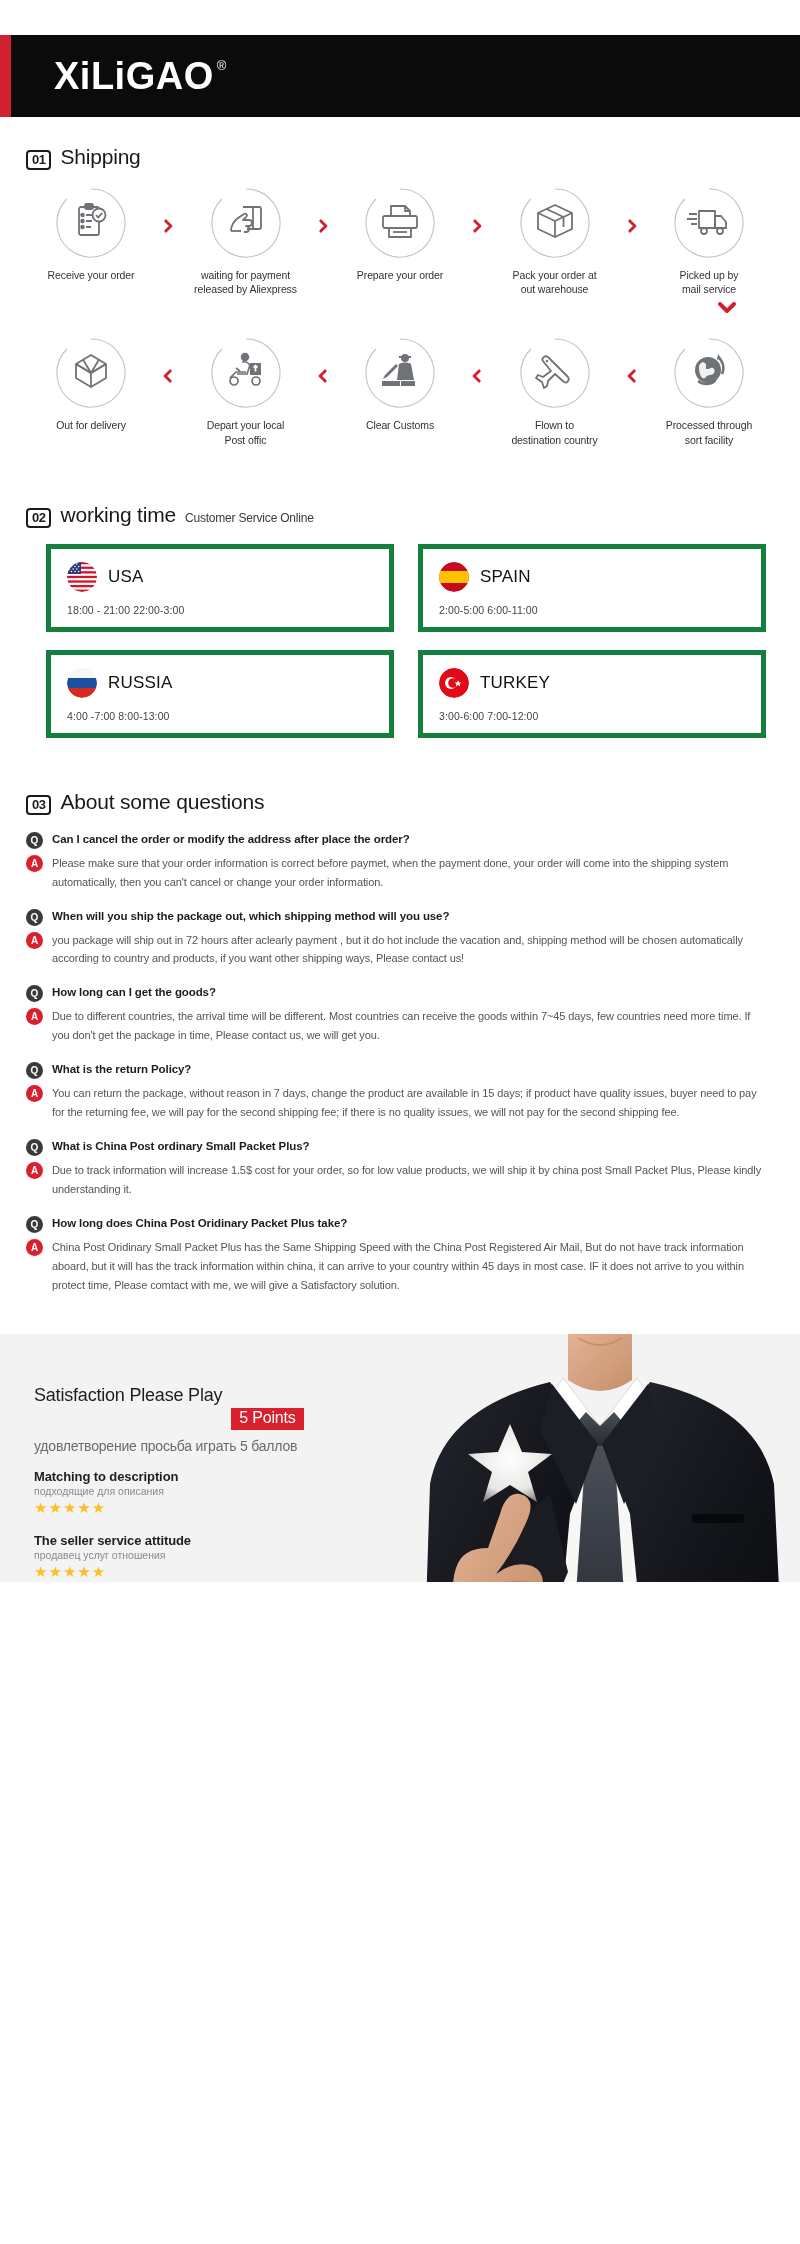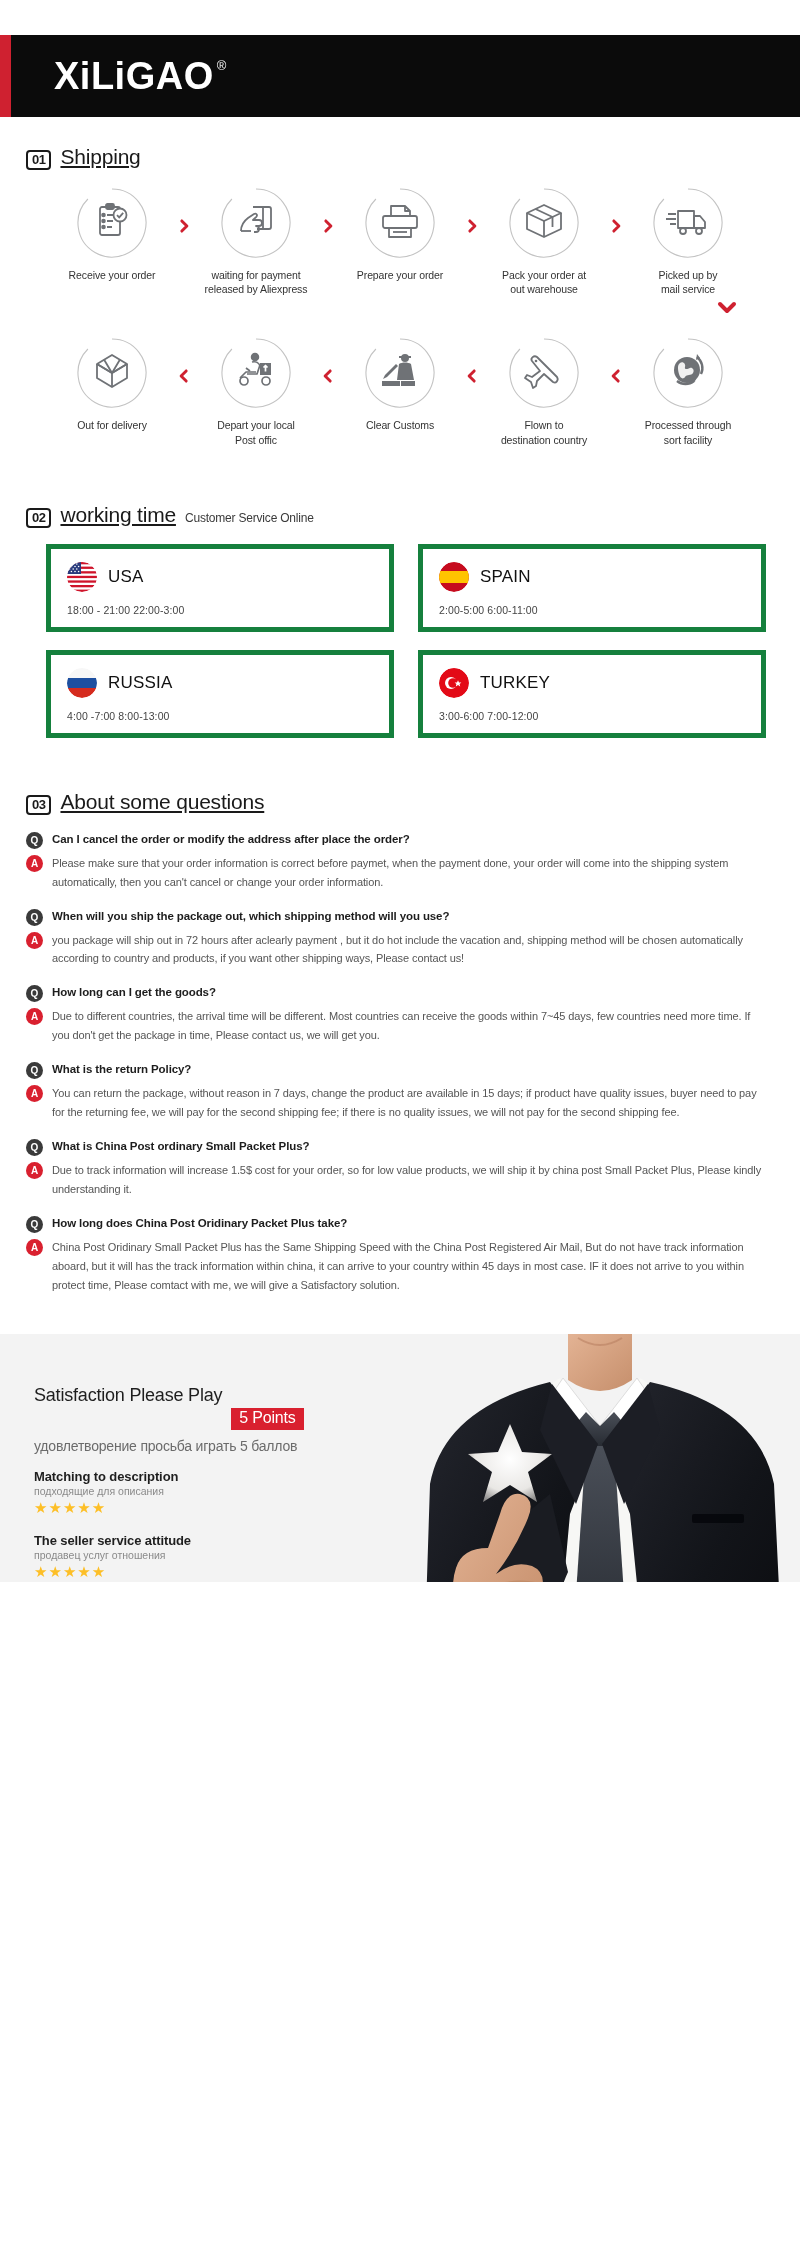--- a/index.html
+++ b/index.html
@@ -61,35 +61,34 @@
     padding: 1px 4px 2px;
     line-height: 1;
     color: #1a1a1a;
     letter-spacing: -0.5px;
   }
   .sec-title {
     font-size: 21px;
     color: #1a1a1a;
     font-weight: normal;
     letter-spacing: -0.2px;
-    text-decoration: underline;
   }
   .sec-sub {
     font-size: 12px;
     color: #3a3a3a;
     letter-spacing: -0.2px;
   }
 
   
   #shipping-section { padding-top: 28px; }
   .flow-row {
     display: flex;
     align-items: flex-start;
-    justify-content: center;
-    padding: 0 14px;
+    justify-content: space-between;
+    padding: 0 30px;
     margin-top: 16px;
   }
   .flow-row.row2 { margin-top: 20px; }
   .step {
     width: 122px;
     display: flex;
     flex-direction: column;
     align-items: center;
     flex: 0 0 auto;
   }

